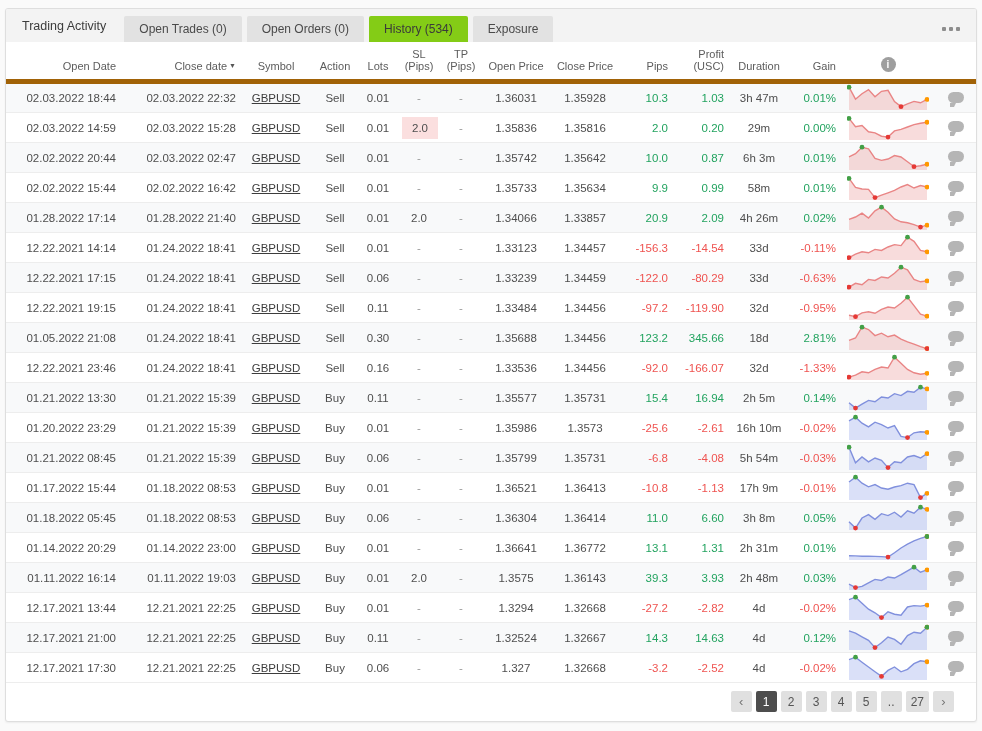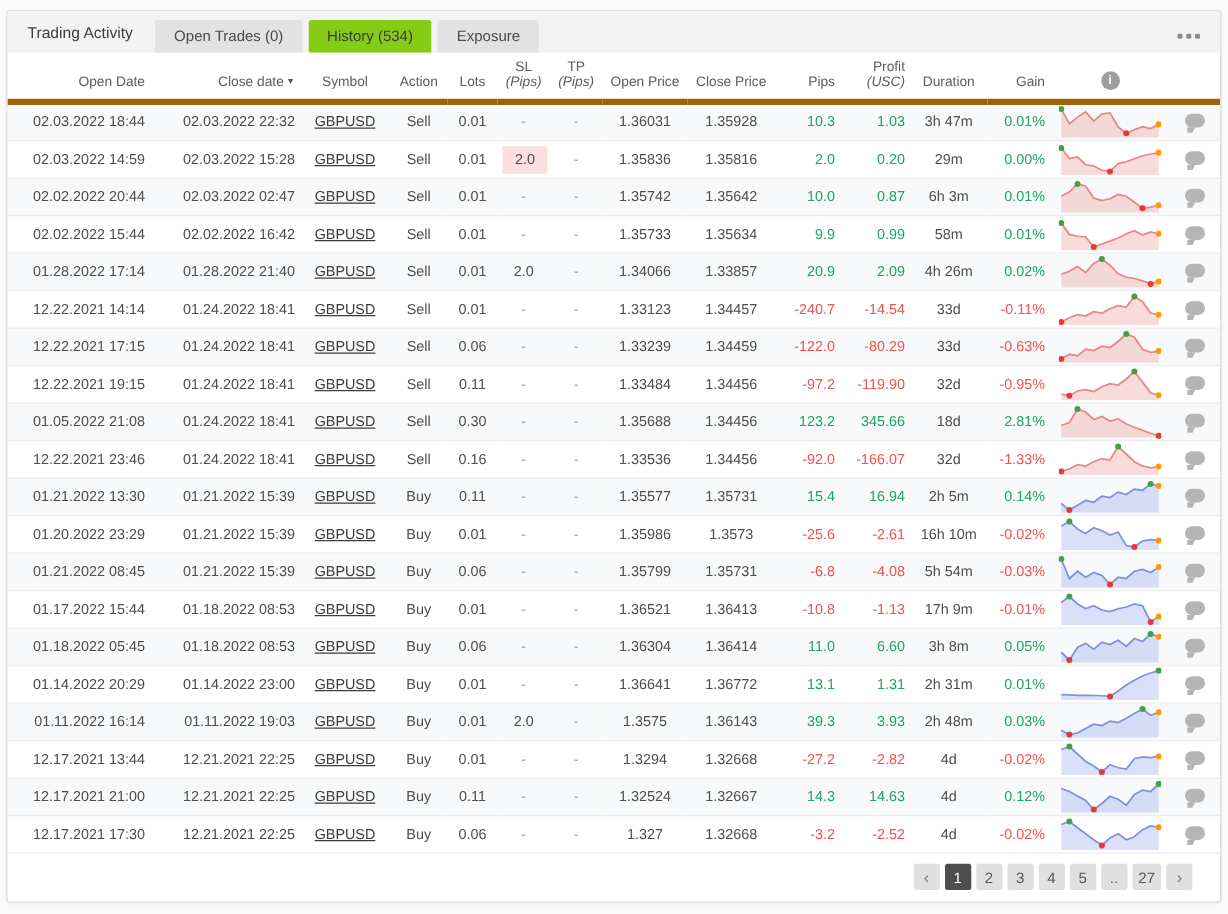--- a/index.html
+++ b/index.html
@@ -34,21 +34,21 @@
     display: flex; gap: 3px; align-items: center; justify-content: center; cursor: pointer;
   }
   .more-btn i { width: 4px; height: 4px; background: #8d8d8d; border-radius: 1px; display:block; }
   
   table { border-collapse: collapse; table-layout: fixed; width: 970px; }
   thead th {
     vertical-align: bottom; font-weight: normal; font-size: 11px; color: #5c5c5c;
     padding: 6px 4px 7px 4px; border-bottom: 5px solid #a16207; cursor: pointer;
     white-space: nowrap;
   }
-  thead th .sub { display: block; font-style: italic; }
+  thead th .sub { display: block; }
   tbody td {
     height: 30px; font-size: 11.5px; color: #4e4e4e; padding: 0 4px;
     border-bottom: 1px solid #ededed; white-space: nowrap; overflow: hidden;
   }
   tbody tr:nth-child(odd) td { background: #f8f9fa; }
   .al-r { text-align: right; }
   .al-c { text-align: center; }
   .pos { color: #22a35f; }
   .neg { color: #ef5350; }
   .dash { color: #9a9a9a; }
@@ -84,20 +84,21 @@
 </head>
 <body>
 
 <div class="stage">
   <div class="panel">
 
     <div class="tabstrip">
       <div class="panel-title">Trading Activity</div>
       <div class="tabs" id="tabs">
           <div class="tab">Open Trades (0)</div>
+          <div class="tab">Open Orders (0)</div>
           <div class="tab active">History (534)</div>
           <div class="tab">Exposure</div>
         </div>
       <div class="more-btn">
         <i></i>
           <i></i>
           <i></i>
       </div>
     </div>
 
@@ -277,21 +278,21 @@
           <tr>
             <td class="al-r">12.22.2021 14:14</td>
             <td class="al-r">01.24.2022 18:41</td>
             <td class="al-c"><span class="sym-link">GBPUSD</span></td>
             <td class="al-c">Sell</td>
             <td class="al-c">0.01</td>
             <td class="al-c dash">-</td>
             <td class="al-c dash">-</td>
             <td class="al-c">1.33123</td>
             <td class="al-c">1.34457</td>
-            <td class="al-r neg">-240.7</td>
+            <td class="al-r neg">-156.3</td>
             <td class="al-r neg">-14.54</td>
             <td class="al-c">33d</td>
             <td class="al-r neg">-0.11%</td>
             <td class="al-c">
               <div class="spark-wrap">
                 <svg width="82" height="28">
                   <path d="M2,23.599999999999998 L2.0,23.6 L8.5,20.2 L15.0,17.8 L21.5,18.8 L28.0,15.4 L34.5,16.4 L41.0,13.0 L47.5,10.6 L54.0,11.6 L60.5,3.2 L67.0,7.3 L73.5,16.4 L80.0,17.8 L80.0,26 L2,26 Z" fill="rgba(231,140,140,0.30)" stroke="none"></path>
                   <polyline points="2.0,23.6 8.5,20.2 15.0,17.8 21.5,18.8 28.0,15.4 34.5,16.4 41.0,13.0 47.5,10.6 54.0,11.6 60.5,3.2 67.0,7.3 73.5,16.4 80.0,17.8" fill="none" stroke="#e98585" stroke-width="1.4"></polyline>
                   <circle cx="80" cy="17.84" r="2.4" fill="#ff9800"></circle>
                   <circle cx="60.5" cy="3.2" r="2.4" fill="#43a047"></circle>

